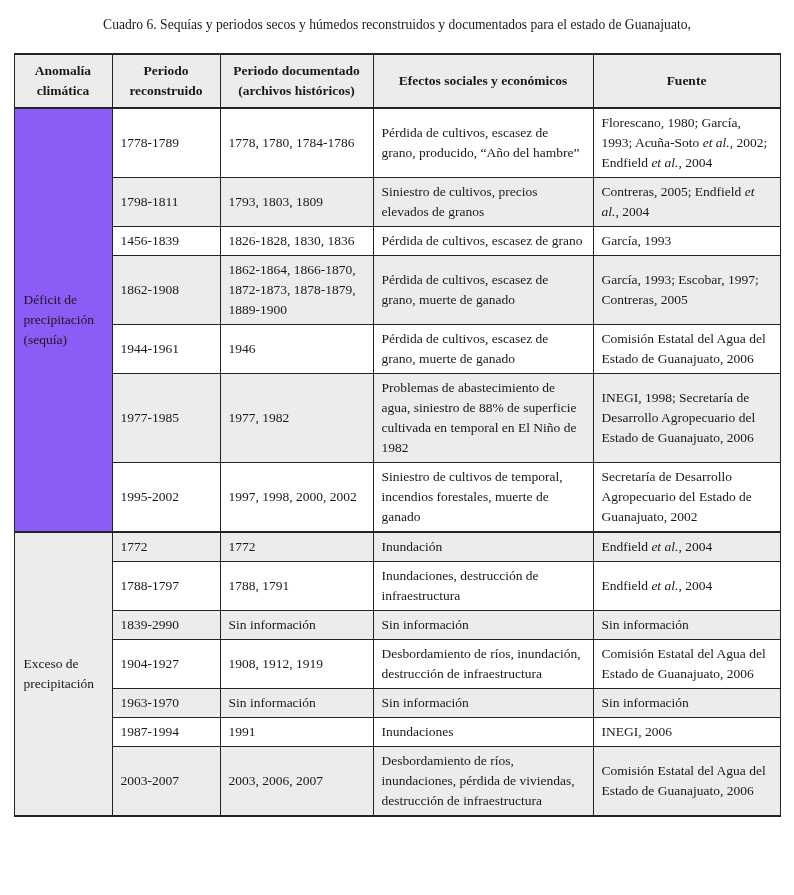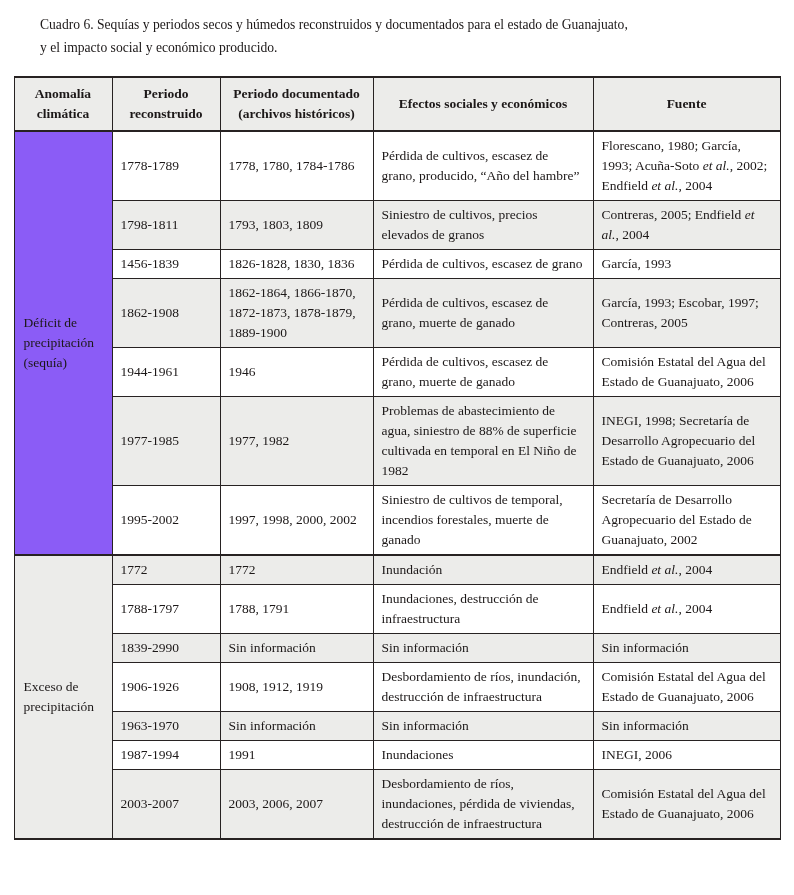--- a/index.html
+++ b/index.html
@@ -9,20 +9,21 @@
   }
   html,body{margin:0;padding:0;background:#ffffff;}
   body{
     width:794px;height:895px;
     font-family:"Liberation Serif", serif;
     color:var(--text);
     -webkit-font-smoothing:antialiased;
   }
   .page{width:794px;box-sizing:border-box;padding-top:13px;}
   .caption{
+    text-align:center;
     font-size:13.6px;
     line-height:23px;
     color:var(--text);
     margin:0 40px;
   }
   .doc-table{
     border-collapse:collapse;
     table-layout:fixed;
     width:766px;
     margin:17px auto 14px auto;
@@ -60,21 +61,20 @@
   .doc-table td.group-cell.shaded-cell{background:var(--shaded);}
   .doc-table td i{font-style:italic;}
 </style>
 </head>
 <body>
 
 <div class="page">
 
   <div class="caption">
     <div>Cuadro 6. Sequías y periodos secos y húmedos reconstruidos y documentados para el estado de Guanajuato,</div>
-    <div>y el impacto social y económico producido.</div>
   </div>
 
   <table class="doc-table">
     <colgroup>
       <col style="width:98px">
       <col style="width:108px">
       <col style="width:153px">
       <col style="width:220px">
       <col style="width:187px">
     </colgroup>
@@ -144,21 +144,21 @@
           <td>Inundaciones, destrucción de infraestructura</td>
           <td>Endfield <i>et al.</i>, 2004</td>
         </tr>
         <tr class="shaded">
           <td>1839-2990</td>
           <td>Sin información</td>
           <td>Sin información</td>
           <td>Sin información</td>
         </tr>
         <tr>
-          <td>1906-1926</td>
+          <td>1904-1927</td>
           <td>1908, 1912, 1919</td>
           <td>Desbordamiento de ríos, inundación, destrucción de infraestructura</td>
           <td>Comisión Estatal del Agua del Estado de Guanajuato, 2006</td>
         </tr>
         <tr class="shaded">
           <td>1963-1970</td>
           <td>Sin información</td>
           <td>Sin información</td>
           <td>Sin información</td>
         </tr>

